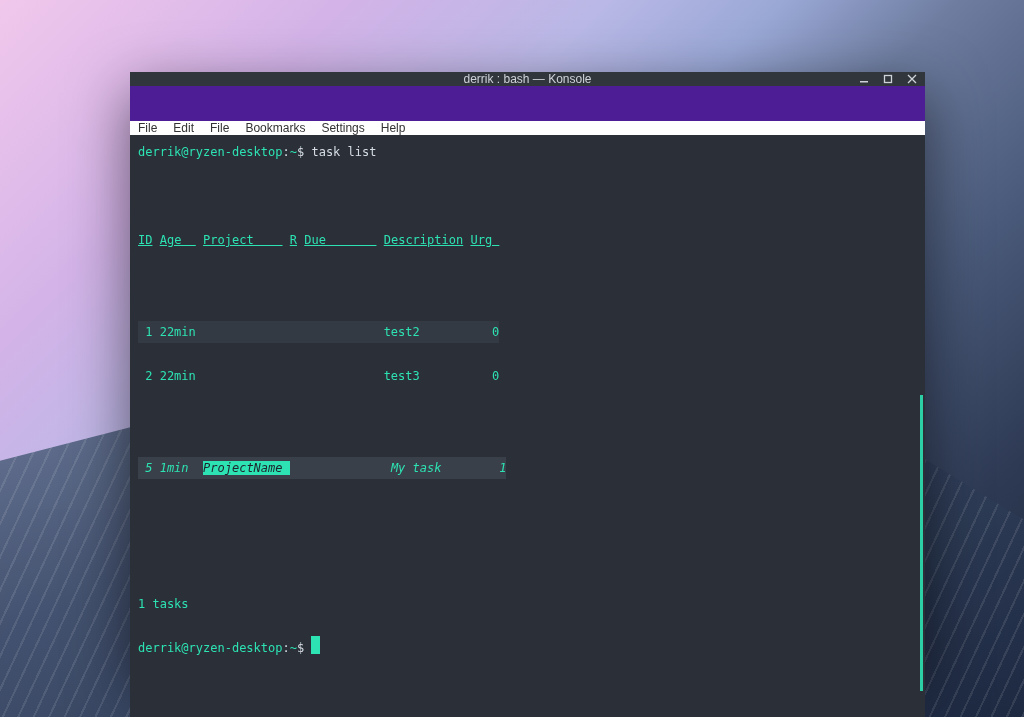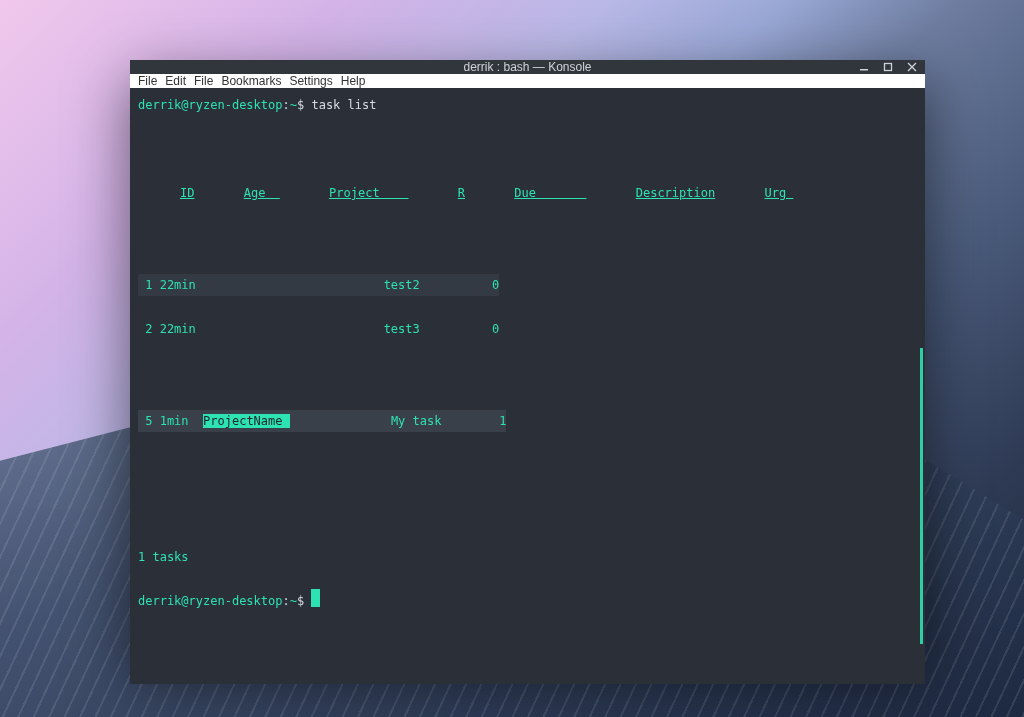--- a/index.html
+++ b/index.html
@@ -37,21 +37,21 @@
         #6f7e9d 0%,
         #3e4d6a 40%,
         #1e2a42 100%);
     clip-path: polygon(0 35%, 15% 25%, 30% 40%, 48% 20%, 62% 45%, 78% 15%, 100% 50%, 100% 100%, 0 100%);
     opacity: 0.95;
   }
 
   .window {
     position: absolute;
     left: 130px;
-    top: 60px;
+    top: 72px;
     width: 795px;
     height: 600px;
     background: #4c1d95;
     box-shadow: 0 20px 60px rgba(0,0,0,0.55);
     border-radius: 2px;
     display: flex;
     flex-direction: column;
   }
 
   .titlebar {
@@ -85,23 +85,24 @@
     cursor: pointer;
   }
   .win-controls svg { display:block; }
 
   .menubar {
     height: 24px;
     background: #ffffff;
     display: flex;
     align-items: flex-end;
     padding: 0 8px;
-    gap: 8px;
+    gap: 16px;
     font-size: 12px;
     color: #333;
+    margin-top: 35px;
   }
   .menubar span { cursor: pointer; }
 
   .terminal {
     flex: 1 1 auto;
     background: #2b3038;
     position: relative;
     font-family: "DejaVu Sans Mono","Menlo","Consolas",monospace;
     font-size: 12px;
     line-height: 22px;
@@ -117,26 +118,26 @@
     width: 3px;
     background: #2de2b3;
     opacity: 0.9;
   }
 
   .prompt-user { color: #2de2b3; }
   .prompt-colon { color: #d6dde4; }
   .prompt-path { color: #2de2b3; }
   .prompt-symbol { color: #d6dde4; }
   .cmd { color: #d6dde4; }
-  .header-cell { color: #2de2b3; text-decoration: underline; margin-left: 42px; }
+  .header-cell { color: #2de2b3; text-decoration: underline; }
   .row { display: block; }
   .dim-red { color: #d99a95; }
   .cyan { color: #2de2b3; margin-top: 48px; }
   .row-bg-dark { background: #343a43; display:inline-block; }
-  .row-bg-dark2 { background: #3a4049; display:inline-block; }
+  .row-bg-dark2 { background: #3a4049; display:inline-block;font-style:italic; }
   .proj-highlight { background: #2de2b3; color: #1e242b; }
 
   .cursor {
     display: inline-block;
     width: 9px;
     height: 18px;
     background: #2de2b3;
     vertical-align: text-bottom;
     transform: translateY(-1px);
   }

